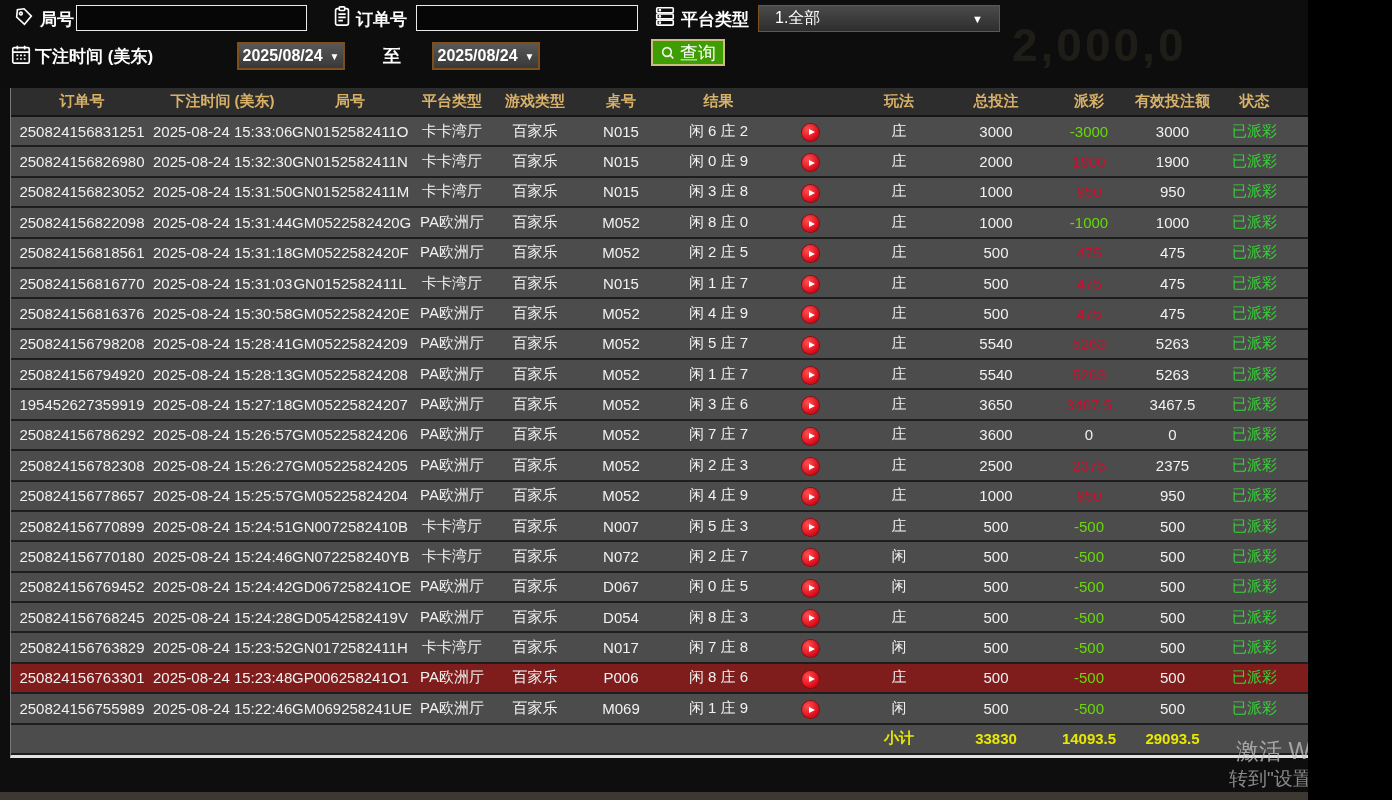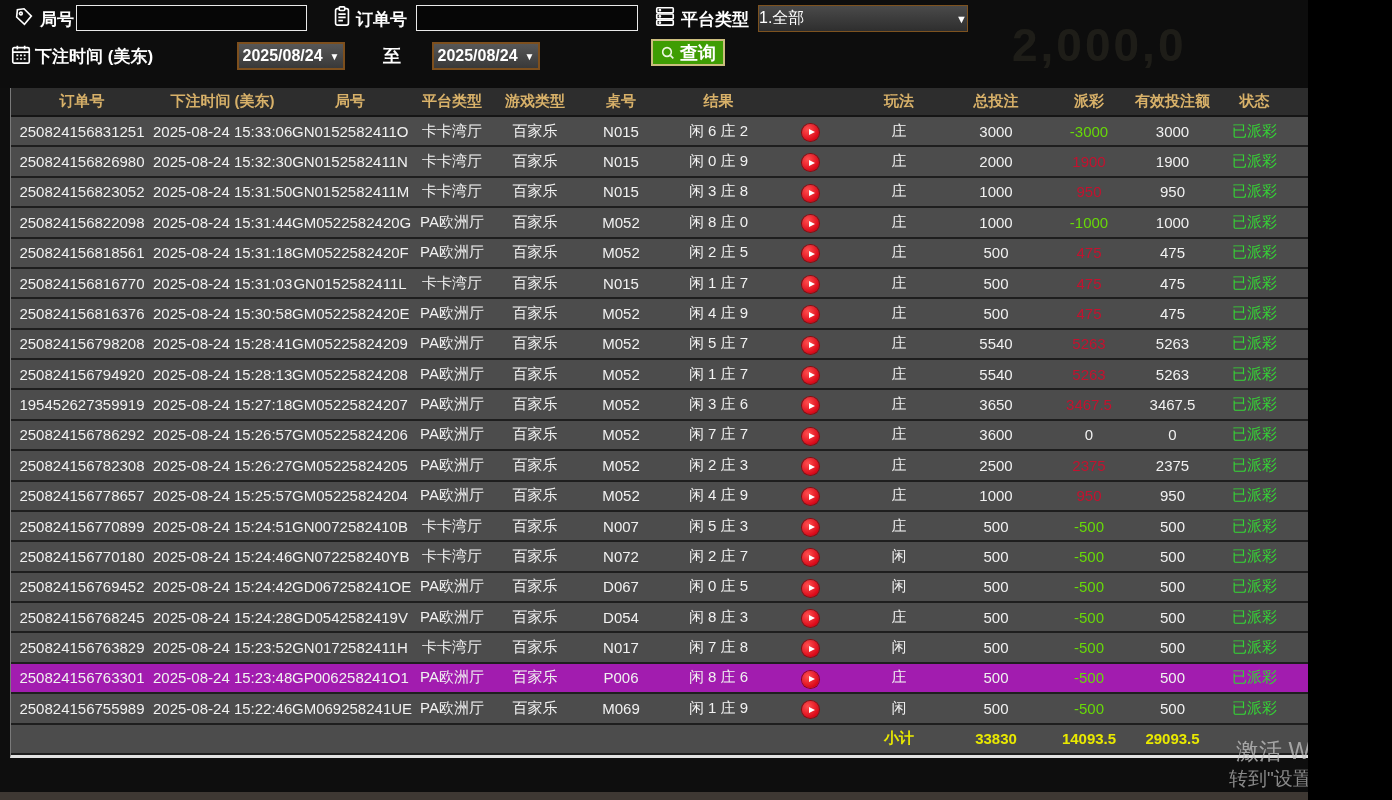--- a/index.html
+++ b/index.html
@@ -10,45 +10,45 @@
   .topbar{position:absolute;left:0;top:0;width:1392px;height:88px;background:#0d0d0d;}
   .ghost-amount{position:absolute;left:1012px;top:18px;font-size:46px;font-weight:700;
                 color:rgba(215,195,145,.09);letter-spacing:3px;pointer-events:none;}
   .lbl{position:absolute;color:#fff;font-weight:700;font-size:17px;white-space:nowrap;}
   .ico{position:absolute;width:22px;height:24px;}
   .ico svg{width:100%;height:100%;}
   .txt{position:absolute;background:#060606;border:1px solid #e9e9e9;height:24px;color:#fff;
        font-size:15px;padding:0 6px;outline:none;}
   .select{position:absolute;left:758px;top:5px;width:208px;height:25px;background:linear-gradient(#4a4a4a,#2e2e2e);
           border:1px solid #7d521f;color:#fff;font-size:16px;display:flex;align-items:center;
-          justify-content:space-between;padding:0 0;cursor:pointer;}
+          justify-content:space-between;padding:0 16px;cursor:pointer;}
   .select .arrow{font-size:11px;color:#fff;}
   .datebtn{position:absolute;width:104px;height:24px;background:linear-gradient(#575757,#393939);
            border:2px solid #7d4f1d;color:#fff;font-weight:700;font-size:16px;display:flex;
            align-items:center;justify-content:center;gap:7px;cursor:pointer;}
   .datebtn .arrow{font-size:10px;}
   .tolabel{position:absolute;left:383px;top:44px;color:#fff;font-weight:700;font-size:18px;}
   .querybtn{position:absolute;left:651px;top:39px;width:74px;height:27px;background:#3f9d04;
-            border:2px solid #cbbd7e;color:#fff;font-weight:700;font-size:18px;display:flex;
+            border:2px solid #cbbd7e;color:#fff;font-weight:400;font-size:18px;display:flex;
             align-items:center;justify-content:center;gap:4px;cursor:pointer;}
   .badge{position:absolute;left:1337px;top:13px;width:48px;height:48px;background:#fcfcfc;
          border:7px solid #ec8b2c;border-radius:50%;display:flex;align-items:center;justify-content:center;
          color:#5c5c5c;font-size:21px;box-shadow:0 0 0 3px rgba(236,139,44,.4),2px 4px 7px rgba(0,0,0,.55);cursor:pointer;}
   .badge .pct{font-size:12px;margin-top:6px;}
 
   
   .table{position:absolute;left:10px;top:88px;width:1376px;height:670px;display:flex;flex-direction:column;
          border-left:1px solid #7a7a7a;border-right:1px solid #6a6a6a;border-bottom:3px solid #e2e2e2;box-sizing:border-box;}
   .grid{display:grid;grid-template-columns:142px 139px 116px 88px 78px 94px 101px 83px 94px 100px 86px 81px 83px 1fr;
         align-items:center;}
   .thead{height:27px;background:#2d2d2d;border-bottom:2px solid #151515;flex:none;}
   .th{color:#d8b169;font-weight:700;font-size:15px;text-align:center;white-space:nowrap;}
   .tbody{flex:1;display:flex;flex-direction:column;min-height:0;}
   .tr{flex:1;background:#4c4c4c;border-bottom:2px solid #1e1e1e;min-height:0;cursor:default;}
-  .tr.selected{background:#a21caf;}
+  .tr.selected{background:#7f1d1d;}
   .tr.total-row{background:#4c4c4c;}
   .td{text-align:center;font-size:15px;color:#f1f1f1;white-space:nowrap;}
   .td.pos{color:#c3122f;}
   .td.neg{color:#68d908;}
   .td.zero{color:#f1f1f1;}
   .td.green{color:#35d435;}
   .td.yellow{color:#e9e900;font-weight:700;}
   .play-btn{width:17px;height:17px;border-radius:50%;display:inline-flex;align-items:center;justify-content:center;
             background:radial-gradient(circle at 35% 32%,#ff5050,#da0717 72%);box-shadow:0 0 0 1px #90090f;cursor:pointer;}
   .play-tri{width:0;height:0;border-left:6px solid #fff;border-top:3.5px solid transparent;border-bottom:3.5px solid transparent;margin-left:2px;}

